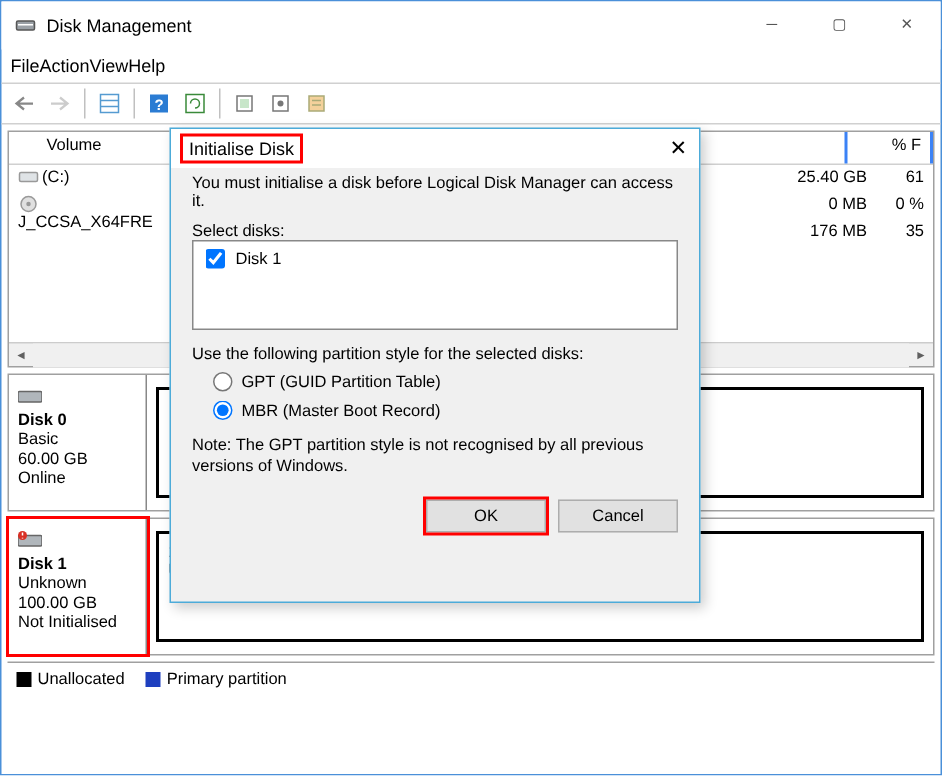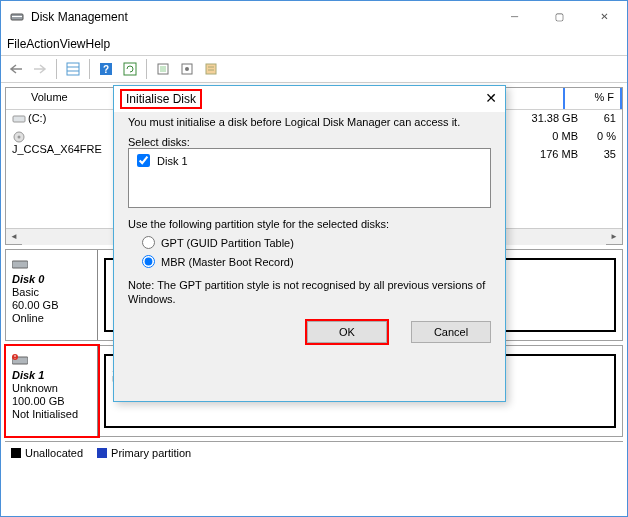--- a/index.html
+++ b/index.html
@@ -25,43 +25,43 @@
 .vol-row { display: flex; height: 18px; font-size: 11px; }
 .vol-row > div { padding: 2px 6px; }
 .vol-row .vol-col3, .vol-row .vol-col4 { text-align: right; }
 .vol-icon { width: 14px; height: 12px; display: inline-block; vertical-align: middle; margin-right: 2px; }
 .scrollbar-h { height: 16px; background: #f0f0f0; border-top: 1px solid #ccc; display: flex; align-items: center; }
 .scroll-arrow { width: 16px; height: 16px; display: flex; align-items: center; justify-content: center; font-size: 8px; color: #606060; }
 .scroll-track { flex: 1; height: 16px; background: #f0f0f0; position: relative; }
 .content-bottom { margin: 0 4px 4px 4px; }
 .disk-row { display: flex; border: 1px solid #a0a0a0; background: #fff; margin-bottom: 4px; height: 92px; }
 .disk-info { width: 92px; border-right: 1px solid #888; padding: 8px 6px; font-size: 11px; display: flex; flex-direction: column; gap: 1px; }
-.disk-info b { font-weight: bold; font-style: italic; }
+.disk-info b { font-weight: bold; }
 .disk-vol-area { flex: 1; padding: 8px 6px; display: flex; gap: 4px; }
 .vol-block { border: 2px solid #000; flex: 1; padding: 6px; font-size: 11px; }
 .vol-block.unalloc { border: 2px solid #000; display: flex; flex-direction: column; justify-content: flex-start; }
 .vol-block-partial { width: 12px; border: 2px solid #000; }
 .legend { height: 22px; border-top: 1px solid #a0a0a0; margin: 0 4px; display: flex; align-items: center; padding: 0 6px; gap: 14px; font-size: 11px; }
 .legend-item { display: flex; align-items: center; gap: 4px; }
 .legend-sq { width: 10px; height: 10px; }
 .highlight-red { outline: 2px solid #ff0000; }
-.dialog-overlay { position: absolute; left: 112px; top: 84px; width: 393px; height: 317px; background: #f0f0f0; border: 1px solid #4cabd9; box-shadow: 3px 3px 8px rgba(0,0,0,.2); z-index: 50; }
+.dialog-overlay { position: absolute; left: 112px; top: 84px; width: 354px; height: 317px; background: #f0f0f0; border: 1px solid #4cabd9; box-shadow: 3px 3px 8px rgba(0,0,0,.2); z-index: 50; }
 .dialog-title { height: 26px; background: #fff; display: flex; align-items: center; padding: 0 8px; font-size: 12px; }
 .dialog-title-text { padding: 1px 4px; }
 .dialog-close { position: absolute; top: 4px; right: 8px; font-size: 14px; cursor: default; }
 .dialog-body { padding: 0 14px; font-size: 11px; color: #000; }
 .dialog-body p { margin: 4px 0 8px 0; }
 .disk-list { border: 1px solid #888; background: #fff; height: 60px; margin-bottom: 10px; }
 .disk-list-item { display: flex; align-items: center; gap: 4px; padding: 2px 4px; font-size: 11px; }
 .dlg-label { margin: 8px 0 6px 0; }
 .radio-group { margin-left: 14px; display: flex; flex-direction: column; gap: 6px; margin-bottom: 10px; }
 .radio-item { display: flex; align-items: center; gap: 6px; font-size: 11px; }
 .radio-item input { margin: 0; }
 .dlg-note { font-size: 11px; margin: 4px 0 14px 0; line-height: 1.3; }
-.dlg-buttons { display: flex; justify-content: flex-end; gap: 24px; margin-top: 6px; }
+.dlg-buttons { display: flex; justify-content: flex-end; gap: 8px; margin-top: 6px; }
 .dlg-btn { width: 80px; height: 22px; background: #e1e1e1; border: 1px solid #adadad; font-size: 11px; display: flex; align-items: center; justify-content: center; }
 .dlg-btn.highlight-red { outline: 2px solid #ff0000; }
 .disk-info-icon { display:inline-block; vertical-align:middle; }
 </style>
 </head>
 <body>
 
 <div class="window">
   <div class="titlebar">
     <span class="titlebar-icon">
@@ -143,21 +143,21 @@
     <div class="vol-header">
       <div class="vol-col1">Volume</div>
       <div class="vol-col2"></div>
       <div class="vol-col4">% F</div>
     </div>
     <div class="vol-row">
       <div class="vol-col1"><span class="vol-icon"><svg width="14" height="12">
               <rect x="1" y="3" width="12" height="6" rx="1" fill="#dfe3e6" stroke="#999"></rect>
             </svg></span><span>(C:)</span></div>
       <div class="vol-col2"></div>
-      <div class="vol-col3">31.38 GB</div>
+      <div class="vol-col3">25.40 GB</div>
       <div class="vol-col4">61</div>
     </div>
     <div class="vol-row">
       <div class="vol-col1"><span class="vol-icon"><svg width="14" height="12">
               <circle cx="7" cy="6" r="5" fill="#e0e0e0" stroke="#999"></circle>
               <circle cx="7" cy="6" r="1.5" fill="#999"></circle>
             </svg></span><span>J_CCSA_X64FRE</span></div>
       <div class="vol-col2"></div>
       <div class="vol-col3">0 MB</div>
       <div class="vol-col4">0 %</div>

